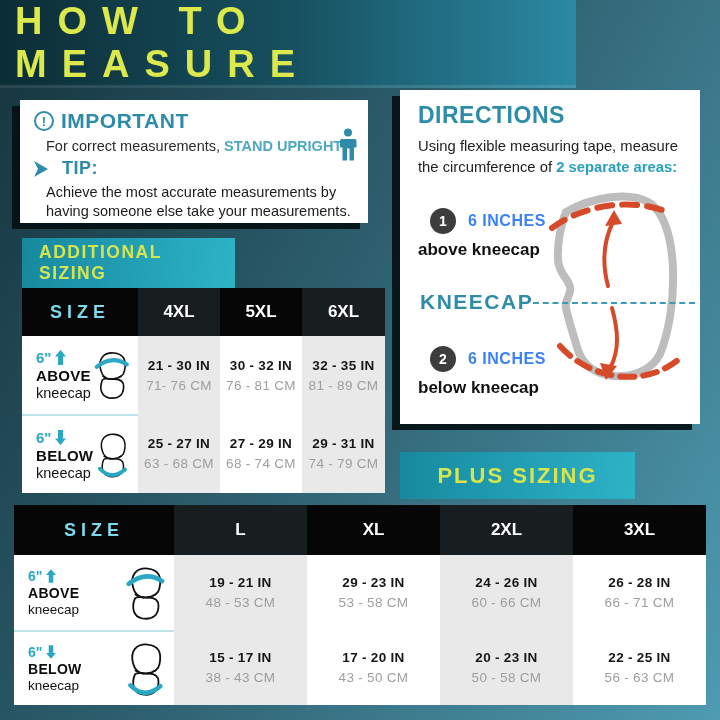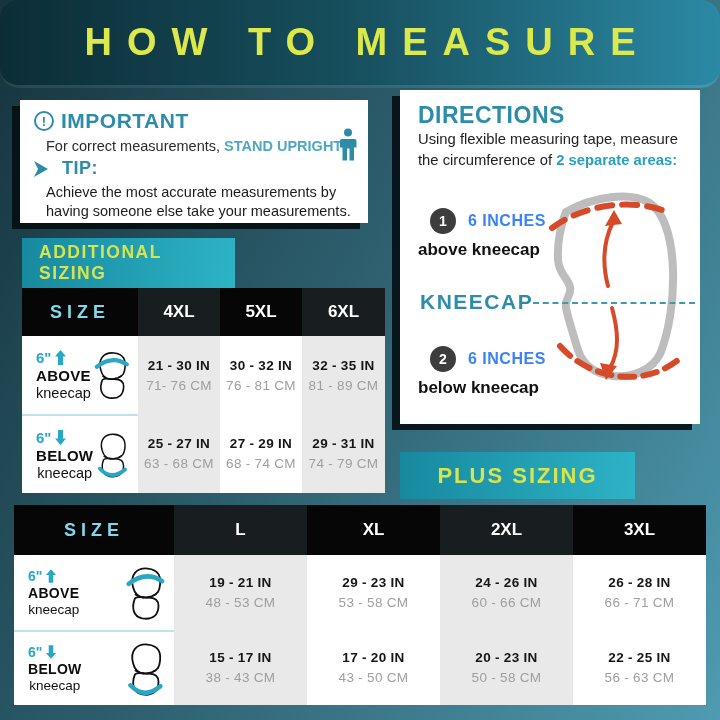--- a/index.html
+++ b/index.html
@@ -6,25 +6,24 @@
   html,body { width:720px; height:720px; }
   body {
     font-family:"Liberation Sans","DejaVu Sans",sans-serif;
     background:linear-gradient(118deg,#15343d 0%,#2d5e6d 45%,#4f9bb1 100%);
     position:relative; overflow:hidden;
   }
   .abs { position:absolute; }
 
   
   .top-banner{
-    left:0; top:0; width:720px; height:88px;
+    left:0; top:0; width:576px; height:88px;
     background:linear-gradient(90deg,#0c2d36 0%,#17505f 50%,#2b89a4 100%);
     display:flex; align-items:center; justify-content:center;
     border-bottom:3px solid rgba(255,255,255,.12);
-    border-radius:19px;
   }
   .top-banner h1{
     color:#dce94d; font-size:38px; font-weight:800; letter-spacing:15px;
     padding-left:15px;
   }
 
   
   .card{ background:#fff; box-shadow:-8px 6px 0 rgba(4,16,20,.92); }
   .card-important{ left:20px; top:100px; width:348px; height:123px; padding:9px 12px 0 14px; }
   .card-directions{ left:400px; top:90px; width:300px; height:334px; padding:12px 14px 0 18px; }
@@ -38,21 +37,21 @@
     display:flex; align-items:center; justify-content:center; line-height:1;
   }
   .imp-line{ font-size:14.5px; color:#2b2b2b; margin:5px 0 4px 12px; font-weight:500; }
   .tip-head{ display:flex; align-items:center; gap:14px; margin-top:3px; }
   .tip-head .title{ font-size:18px; font-weight:800; color:#2e8ca8; letter-spacing:.5px; }
   .tip-text{ font-size:14.5px; line-height:19px; color:#1c1c1c; font-weight:500; margin:4px 0 0 12px; width:320px; }
   .person-icon{ position:absolute; right:10px; top:28px; }
 
   
   .dir-title{ font-size:23px; font-weight:800; letter-spacing:.5px; color:#2e8ca8; }
-  .dir-intro{ font-size:14.8px; line-height:21px; color:#222; font-weight:500; width:268px; }
+  .dir-intro{ font-size:14.8px; line-height:21px; color:#222; font-weight:500; margin-top:7px; width:268px; }
   .dir-intro b{ color:#2aa0bd; font-weight:700; }
   .step{ position:absolute; display:flex; align-items:center; gap:12px; }
   .badge{
     width:26px; height:26px; border-radius:50%; background:#3d3d3d;
     color:#fff; font-size:14px; font-weight:800;
     display:flex; align-items:center; justify-content:center;
   }
   .step-label{ font-size:16px; font-weight:800; color:#3b82f6; letter-spacing:.5px; }
   .step-sub{ position:absolute; font-size:17px; font-weight:700; color:#111; }
   .kneecap-label{ position:absolute; left:20px; top:200px; font-size:21px; font-weight:800; letter-spacing:1.5px; color:#2e8ca8; }
@@ -61,21 +60,21 @@
 
   
   .mini-banner{
     background:linear-gradient(95deg,#17899f 0%,#2db3c6 100%);
     display:flex; align-items:center; color:#d6e54f; font-weight:800;
   }
   .banner-additional{ left:22px; top:238px; width:213px; height:50px; font-size:17.5px; letter-spacing:1.5px; padding-left:17px; }
   .banner-plus{ left:400px; top:452px; width:235px; height:47px; font-size:22px; letter-spacing:2px; justify-content:center; }
 
   
-  .tbl{ display:grid; background:#fff;text-align:center; }
+  .tbl{ display:grid; background:#fff; }
   .tbl-additional{
     left:22px; top:288px; width:363px; height:205px;
     grid-template-columns:116px 82px 82px 83px;
     grid-template-rows:48px 78px 79px;
   }
   .tbl-plus{
     left:14px; top:505px; width:692px; height:200px;
     grid-template-columns:160px 133px 133px 133px 133px;
     grid-template-rows:50px 75px 75px;
   }

